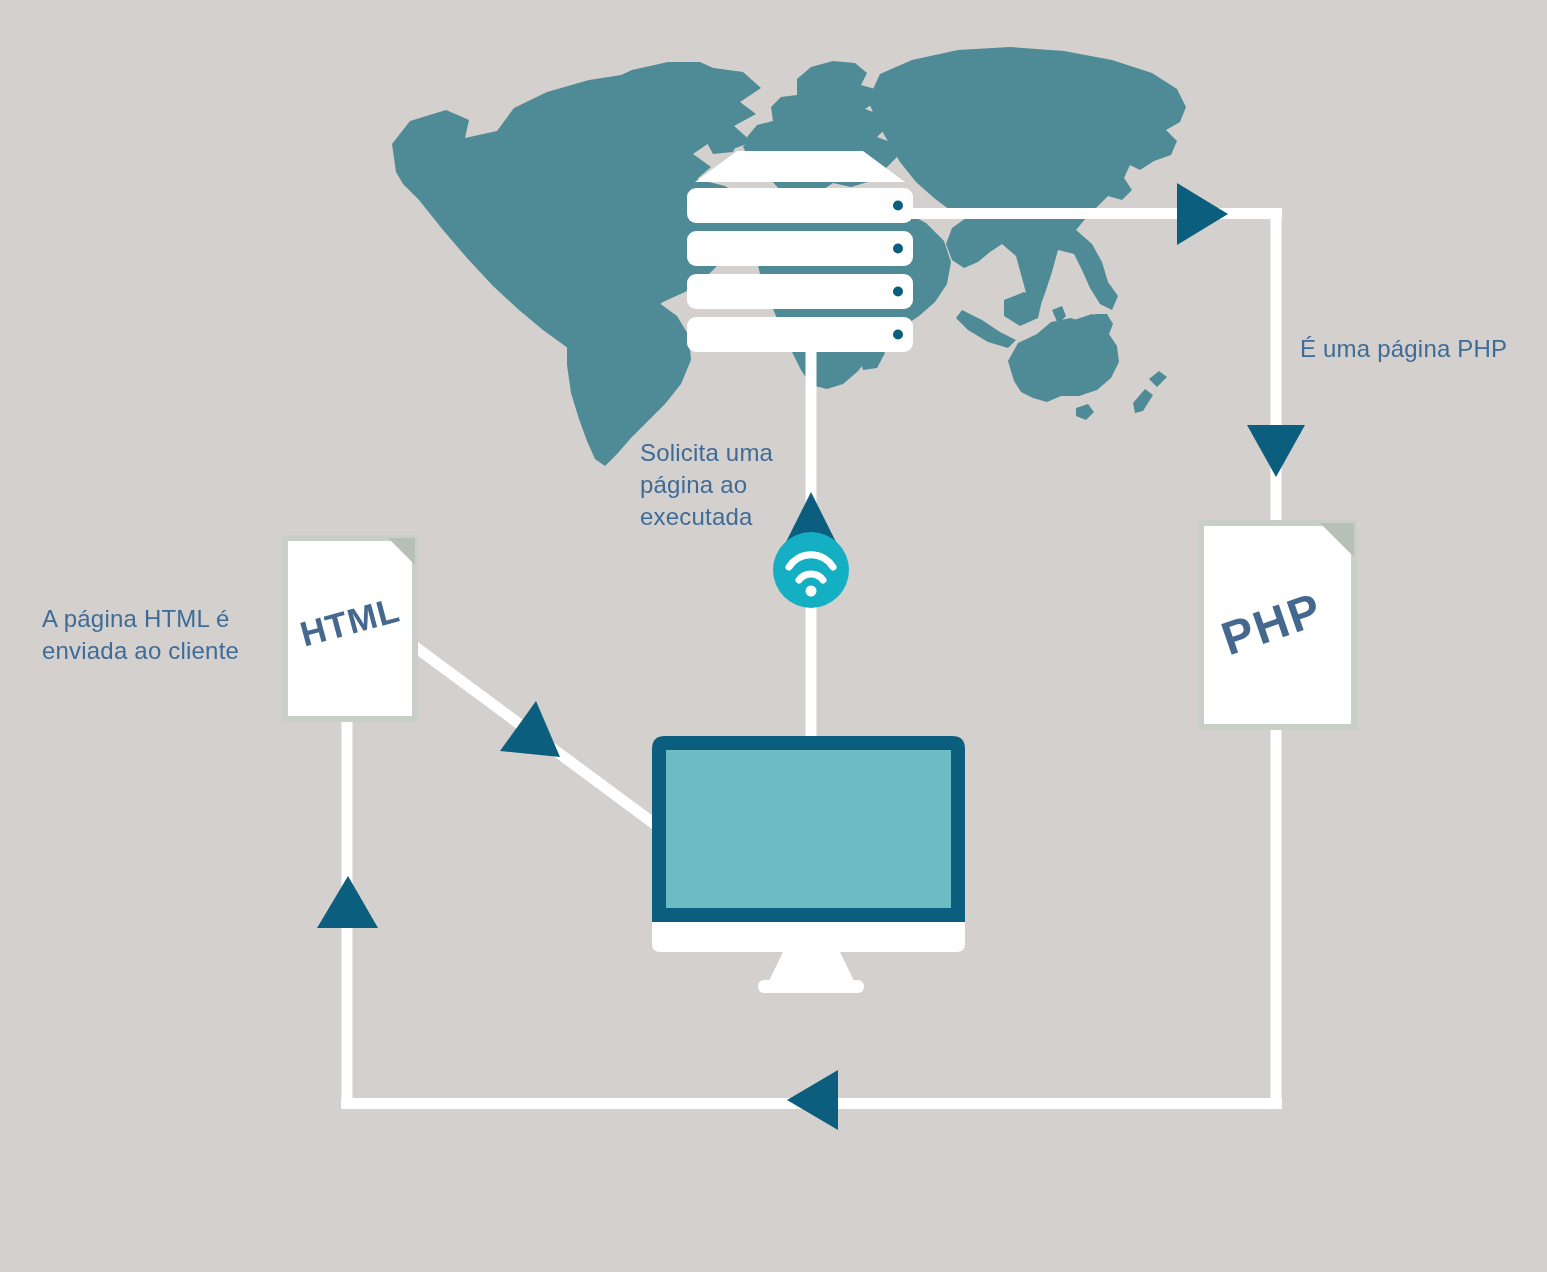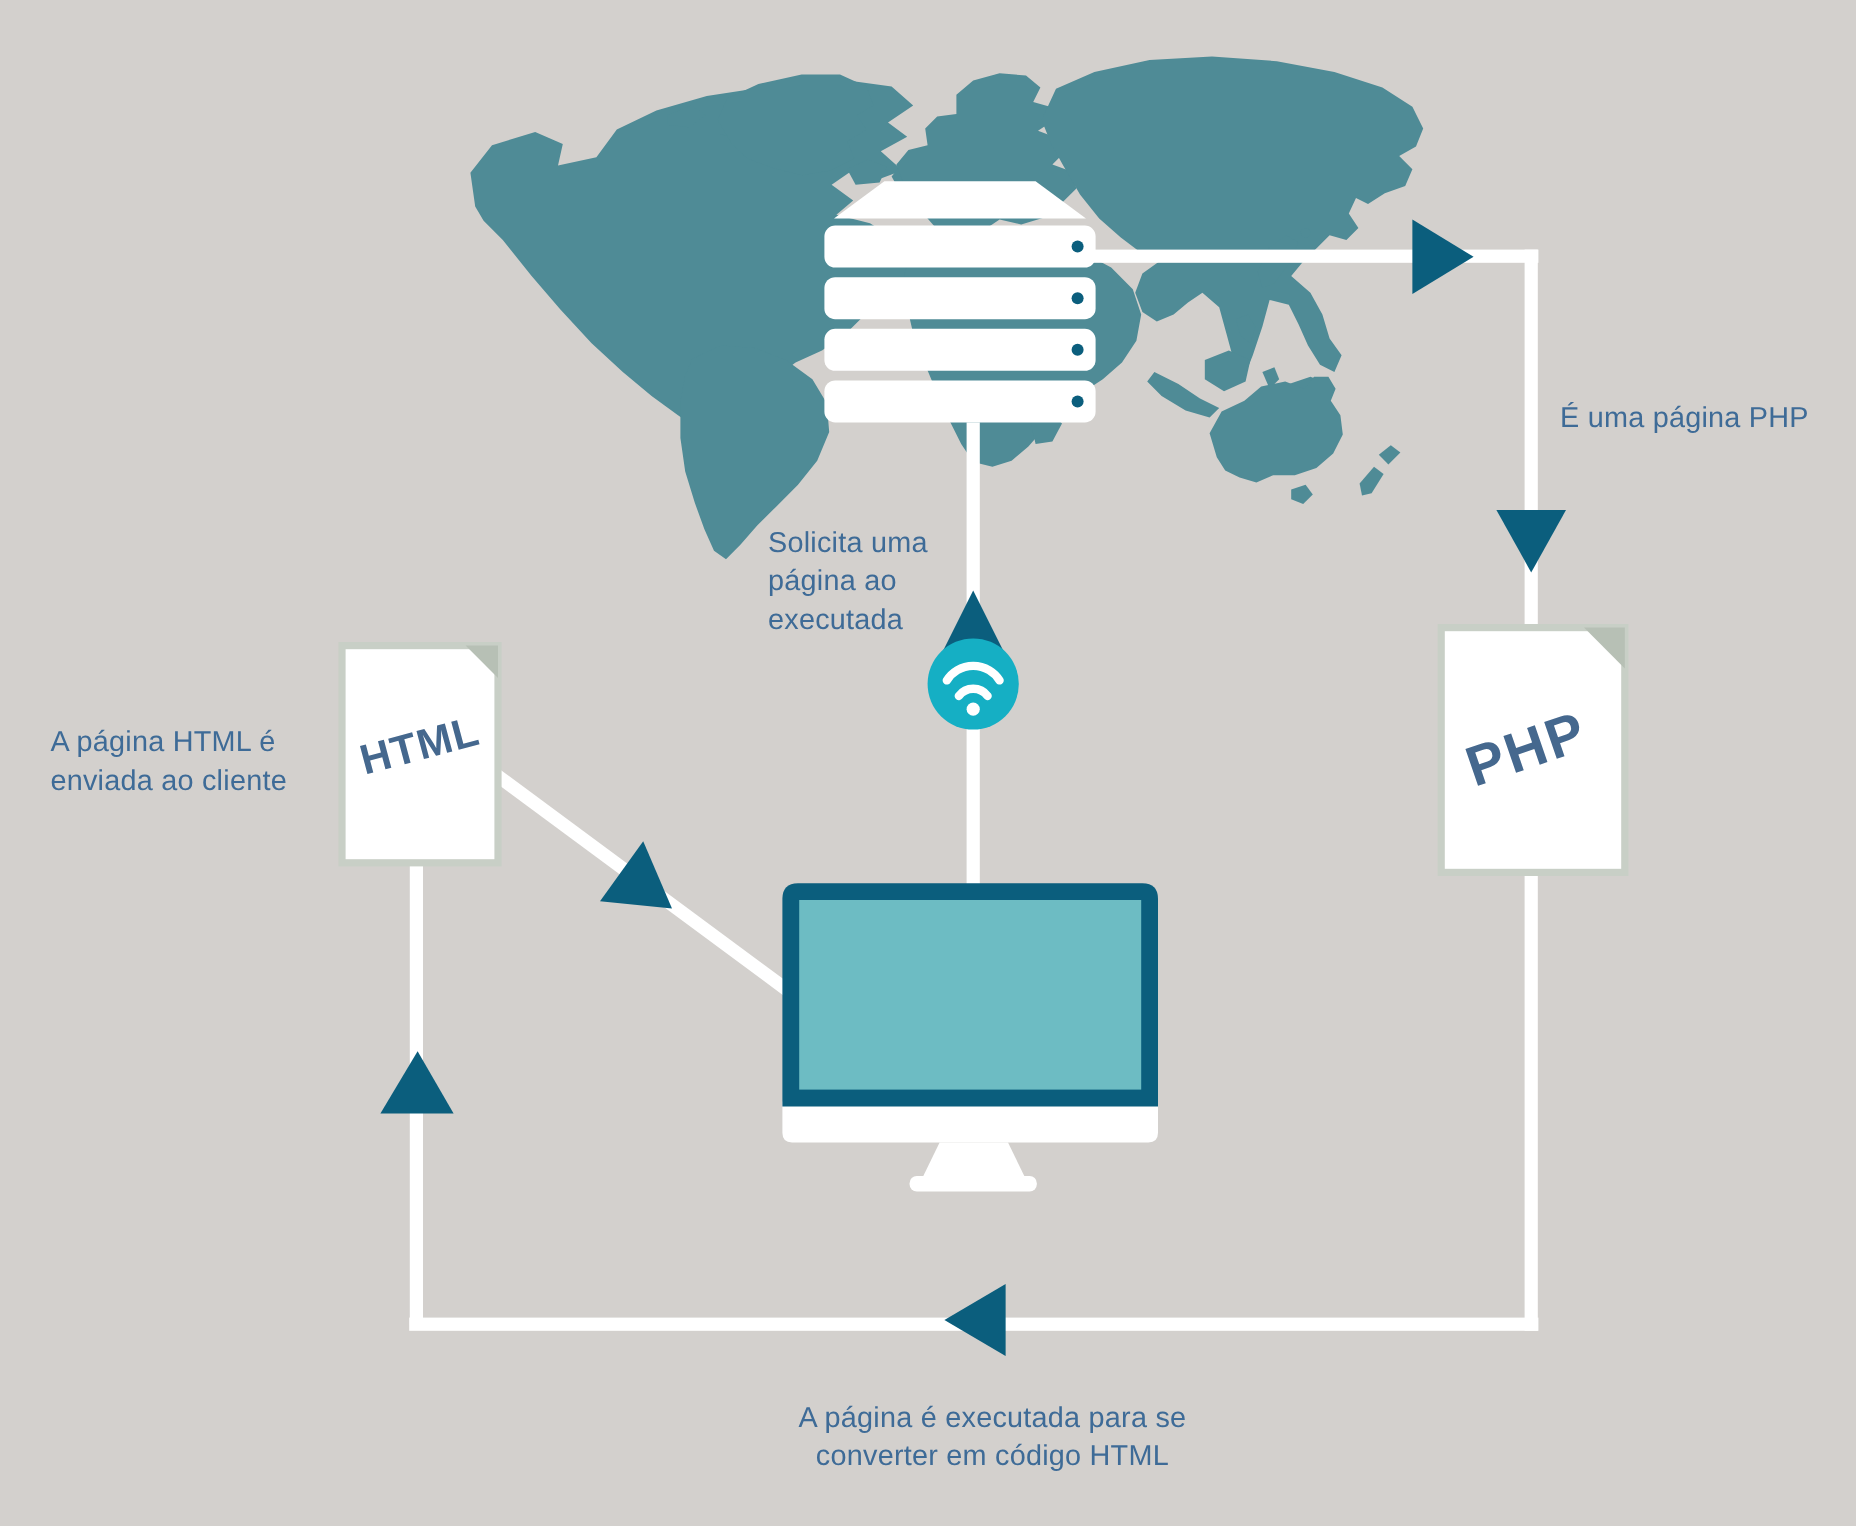--- a/index.html
+++ b/index.html
@@ -134,15 +134,13 @@
 
   <div class="doc-label" id="html-doc-label">HTML</div>
   <div class="doc-label" id="php-doc-label">PHP</div>
 
   <div class="label" id="label-request">Solicita uma
 página ao
 executada</div>
   <div class="label" id="label-php-page">É uma página PHP</div>
   <div class="label" id="label-html-sent">A página HTML é
 enviada ao cliente</div>
-  <div class="label" id="label-executed">A página é executada para se
-converter em código HTML</div>
 </div>
 
 </body></html>

